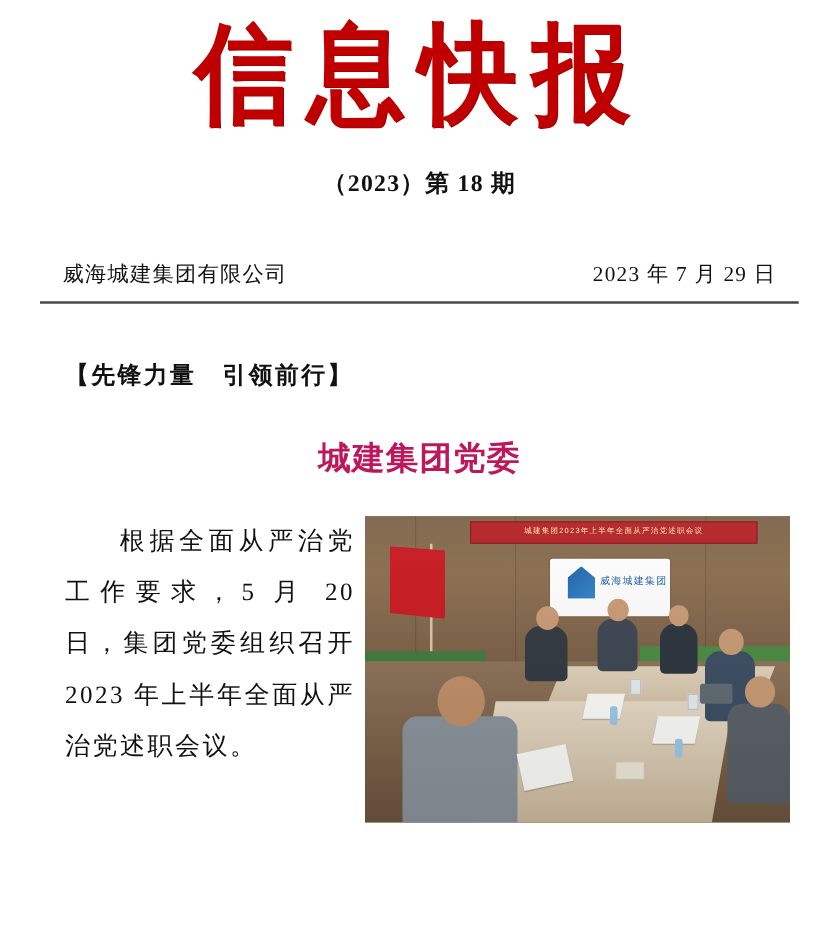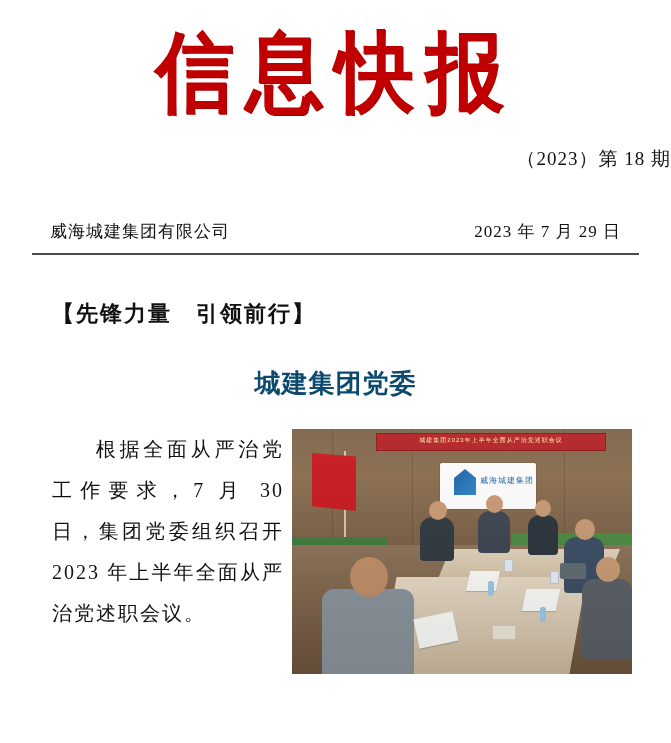--- a/index.html
+++ b/index.html
@@ -16,74 +16,75 @@
   }
   .page {
     position: relative;
     width: 671px;
     height: 743px;
     background: #ffffff;
   }
   
   .masthead {
     text-align: center;
-    padding-top: 20px;
+    padding-top: 8px;
   }
   .masthead-title {
     font-family: "DejaVu Serif", serif;
     font-weight: bold;
     font-size: 78px;
     line-height: 92px;
     letter-spacing: 12px;
     color: #c00000;
     text-shadow: 1px 1px 0 #a80000;
     white-space: nowrap;
     transform: scaleY(1.12);
     transform-origin: center top;
   }
   .issue-line {
     margin-top: 34px;
-    text-align: right;
+    text-align: center;
     font-family: "Liberation Serif", serif;
     font-size: 19px;
     color: #111;
     letter-spacing: 1px;
+    font-weight: bold;
   }
   
   .meta-row {
     margin: 48px 50px 0 50px;
     display: flex;
     justify-content: space-between;
     align-items: flex-start;
     font-size: 17px;
     letter-spacing: 1px;
     color: #111;
   }
   .meta-rule {
     margin: 10px 32px 0 32px;
     border-bottom: 2px solid #4a4a4a;
   }
   
   .column-head {
     margin: 44px 0 0 52px;
-    font-size: 22px;
+    font-size: 19px;
     font-weight: bold;
     letter-spacing: 2px;
     color: #111;
   }
   
   .headline {
     margin: 34px 52px 0 52px;
     text-align: center;
     font-family: "DejaVu Serif", serif;
     font-weight: bold;
     font-size: 26px;
     line-height: 40px;
     letter-spacing: 1px;
-    color: #0c4a6e;
+    color: #be185d;
   }
   
   .body-area {
     margin: 26px 0 0 0;
     display: flex;
     align-items: flex-start;
   }
   .body-text {
     width: 232px;
     margin-left: 52px;
@@ -269,21 +270,21 @@
   <div class="meta-rule"></div>
 
   <div class="column-head">【先锋力量　引领前行】</div>
 
   <div class="headline">
     <div>城建集团党委</div>
   </div>
 
   <div class="body-area">
     <div class="body-text">
-      <span class="indent"></span><span>根据全面从严治党工作要求，7 月 30 日，集团党委组织召开 2023 年上半年全面从严治党述职会议。</span>
+      <span class="indent"></span><span>根据全面从严治党工作要求，5 月 20 日，集团党委组织召开 2023 年上半年全面从严治党述职会议。</span>
     </div>
 
     <div class="figure">
       <div class="ph-wall"></div>
       <div class="ph-wall-panel" style="left:40px"></div>
       <div class="ph-wall-panel" style="left:120px"></div>
       <div class="ph-wall-panel" style="left:272px"></div>
 
       <div class="ph-banner">
         <div class="ph-banner-text">城建集团2023年上半年全面从严治党述职会议</div>

